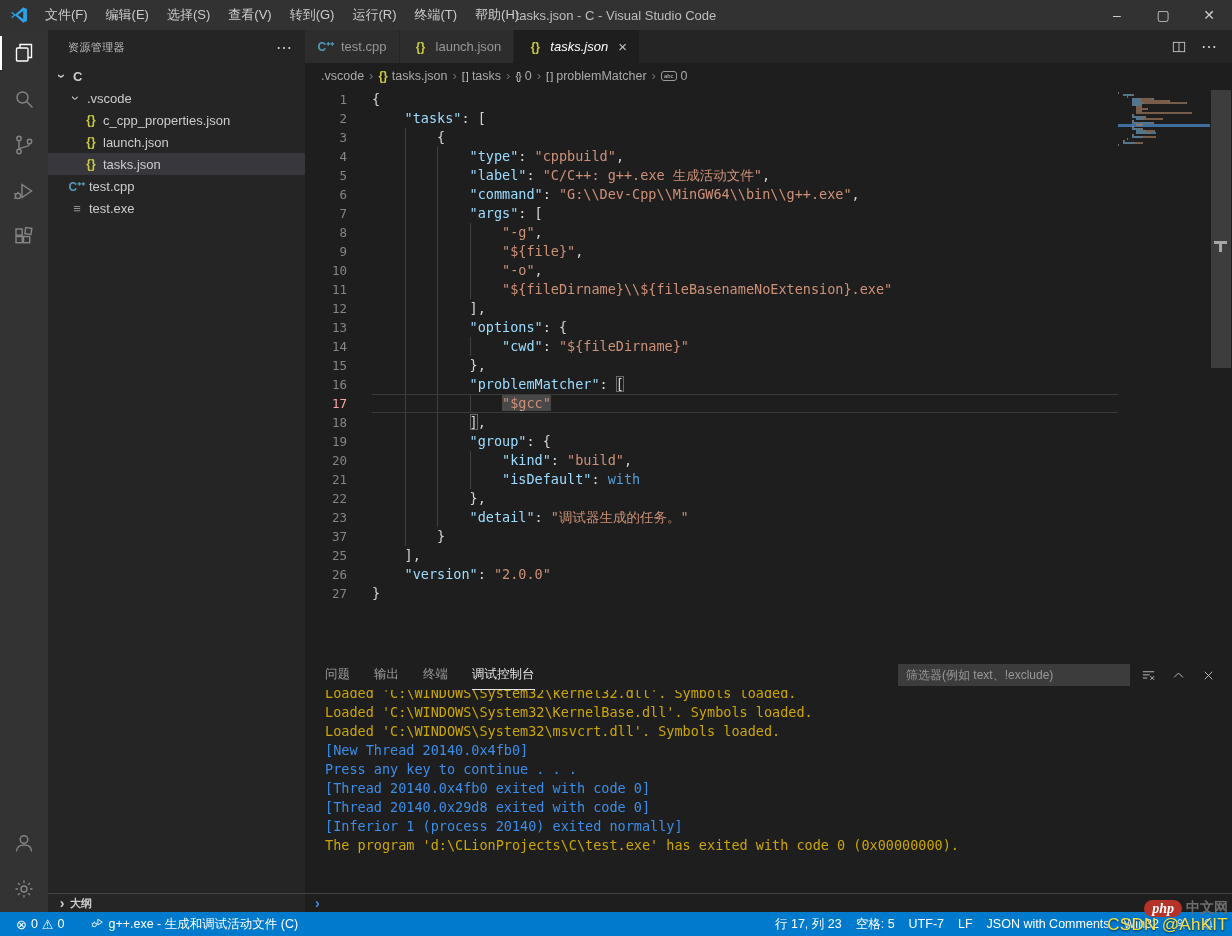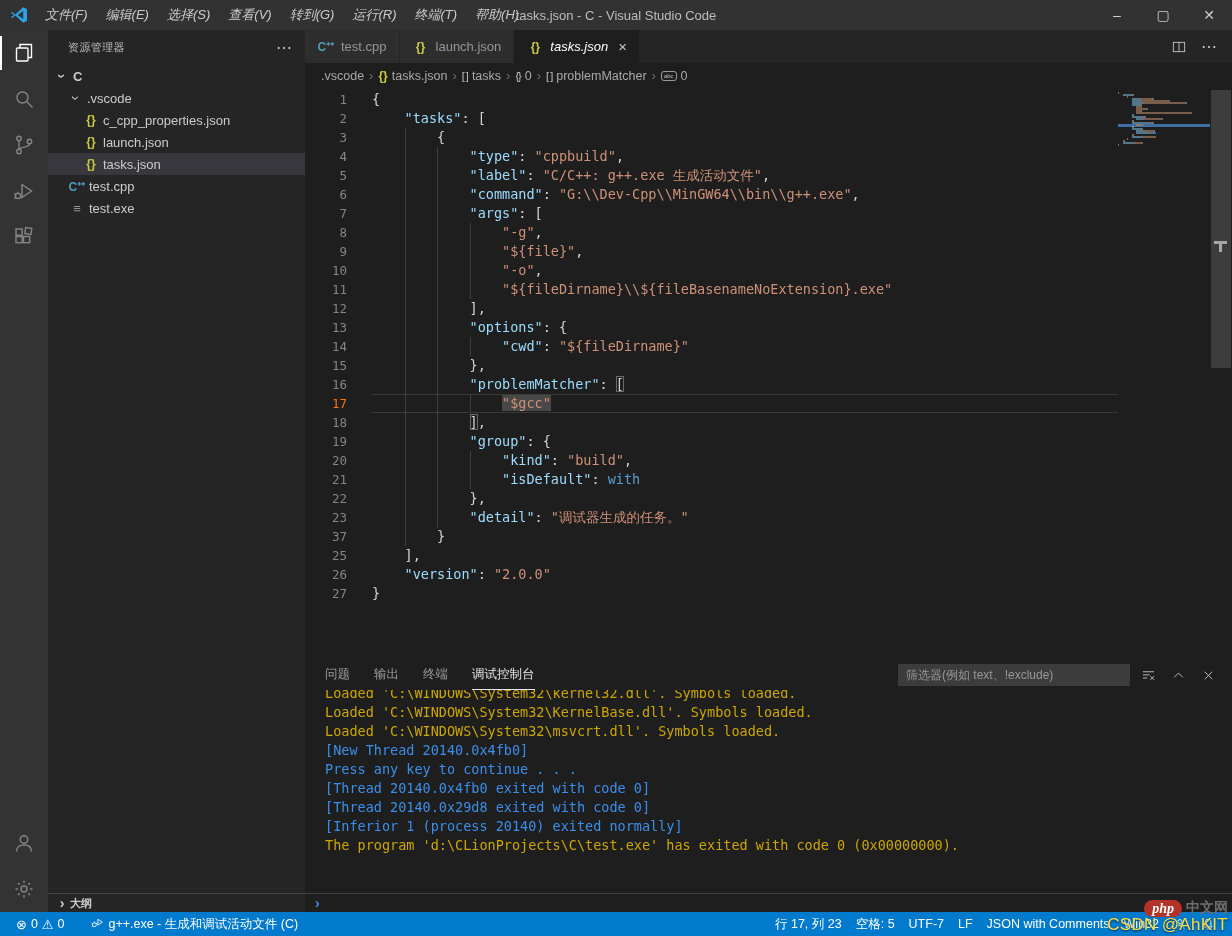--- a/index.html
+++ b/index.html
@@ -5,21 +5,21 @@
   * { margin:0; padding:0; box-sizing:border-box; }
   html,body { width:1232px; height:936px; overflow:hidden; background:#1e1e1e;
     font-family:"Liberation Sans", sans-serif; -webkit-font-smoothing:antialiased; }
   .window { width:1232px; height:936px; display:flex; flex-direction:column; }
 
   
   .titlebar { height:30px; background:#323233; display:flex; align-items:center;
     color:#cccccc; font-size:13px; position:relative; flex:0 0 auto; }
   .vsc-logo { width:18px; height:18px; margin:0 8px 0 10px; flex:0 0 auto; }
   .menubar { display:flex; height:100%; }
-  .menu-item { padding:0 9px; display:flex; align-items:center; cursor:default;font-style:italic; }
+  .menu-item { padding:0 9px; display:flex; align-items:center; cursor:default; }
   .tb-title { position:absolute; left:0; right:0; text-align:center; color:#bdbdbd; pointer-events:none; }
   .win-controls { margin-left:auto; display:flex; height:100%; position:relative; z-index:2; }
   .win-btn { width:46px; display:flex; align-items:center; justify-content:center; color:#cccccc; font-size:14px; }
 
   
   .main { flex:1; display:flex; min-height:0; }
   .activitybar { width:48px; background:#333333; display:flex; flex-direction:column; align-items:center; flex:0 0 auto; }
   .ab-icon { width:48px; height:46px; display:flex; align-items:center; justify-content:center; color:#858585; position:relative; }
   .ab-icon.active { color:#ffffff; }
   .ab-icon.active::before { content:""; position:absolute; left:0; top:6px; bottom:6px; width:2px; background:#ffffff; }
@@ -57,21 +57,21 @@
   .bc-item { display:flex; align-items:center; gap:4px; cursor:pointer; }
   .bc-sep { color:#6e6e6e; font-size:13px; margin:0 2px; }
   .bc-sym { color:#c0c0c0; font-size:11px; letter-spacing:-1px; }
   .abc-box { display:inline-block; border:1px solid #9a9a9a; border-radius:3px; font-size:6px; color:#c0c0c0; padding:1px 2px; line-height:6px; }
 
   
   .editor-body { flex:1; min-height:0; display:flex; position:relative; }
   .code-area { flex:1; overflow:hidden; padding-top:2px; }
   .code-row { display:flex; height:19px; line-height:19px; font-family:"DejaVu Sans Mono","Liberation Mono",monospace; font-size:13.5px; }
   .ln { width:67px; flex:0 0 auto; text-align:right; padding-right:25px; color:#858585; font-size:12.5px; }
-  .code-row.cur .ln { color:#f97316; }
+  .code-row.cur .ln { color:#fca5a5; }
   .lc { flex:1; white-space:pre; position:relative; color:#d4d4d4; }
   .code-row.cur .lc { border-top:1px solid #3a3a3a; border-bottom:1px solid #3a3a3a; line-height:17px; }
   .guide { position:absolute; top:0; bottom:0; width:1px; background:#404040; }
   .sg-p { color:#d4d4d4; } .sg-k { color:#9cdcfe; } .sg-s { color:#ce9178; } .sg-b { color:#569cd6; }
   .sg-sel { color:#ce9178; background:rgba(255,255,255,.19); }
   .sg-bm { color:#d4d4d4; outline:1px solid #6a6a6a; outline-offset:-1px; }
 
   .minimap { width:92px; flex:0 0 auto; position:relative; padding-top:4px; }
   .mm-row { height:2px; display:flex; }
   .mm-seg { height:2px; opacity:.65; }

